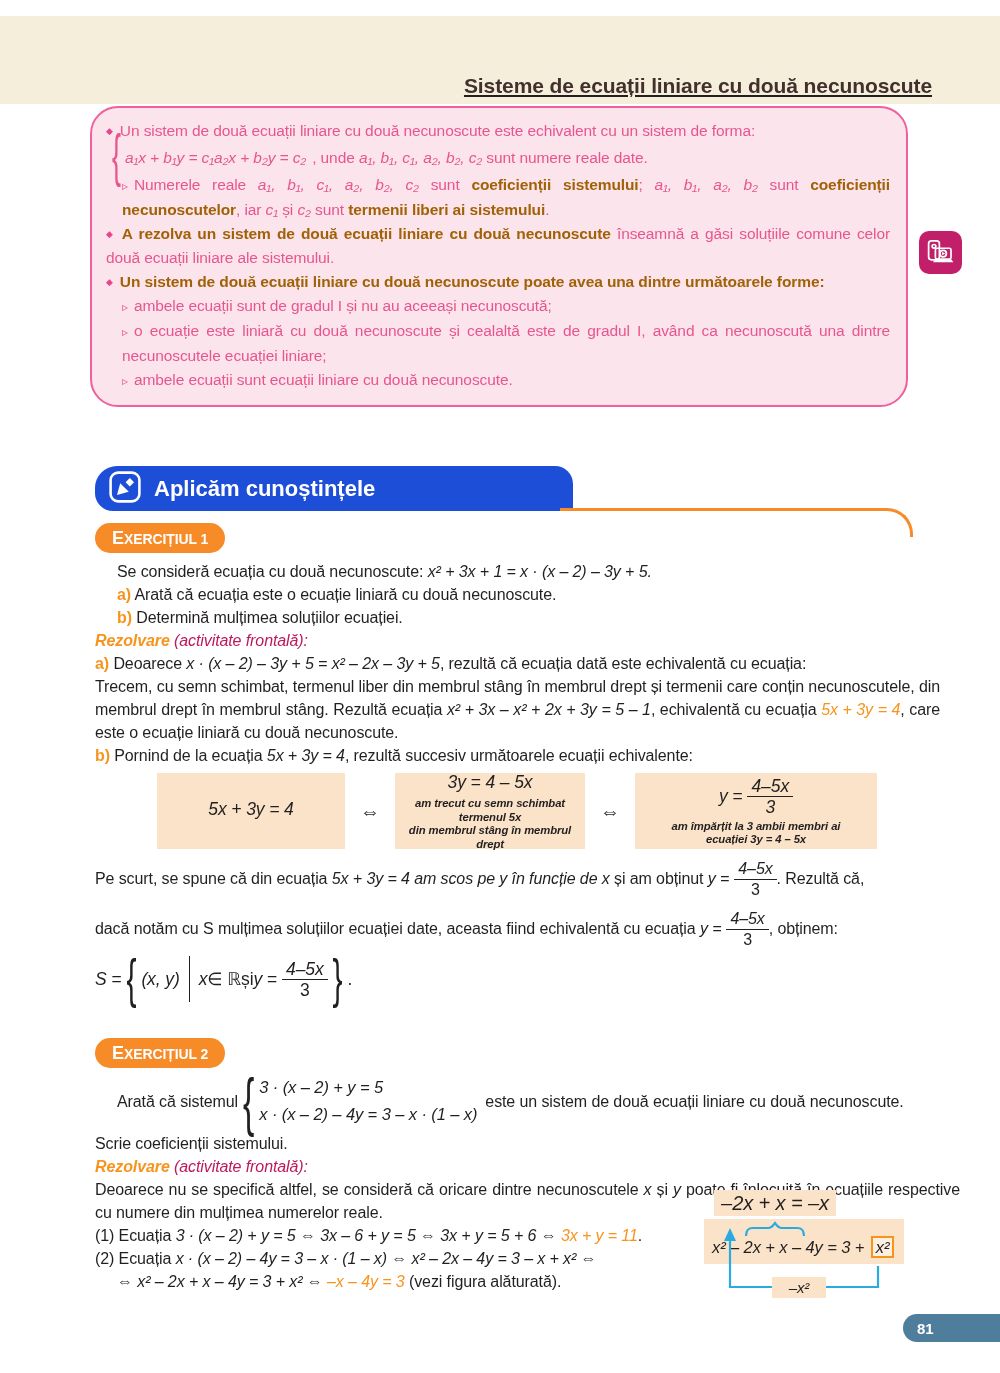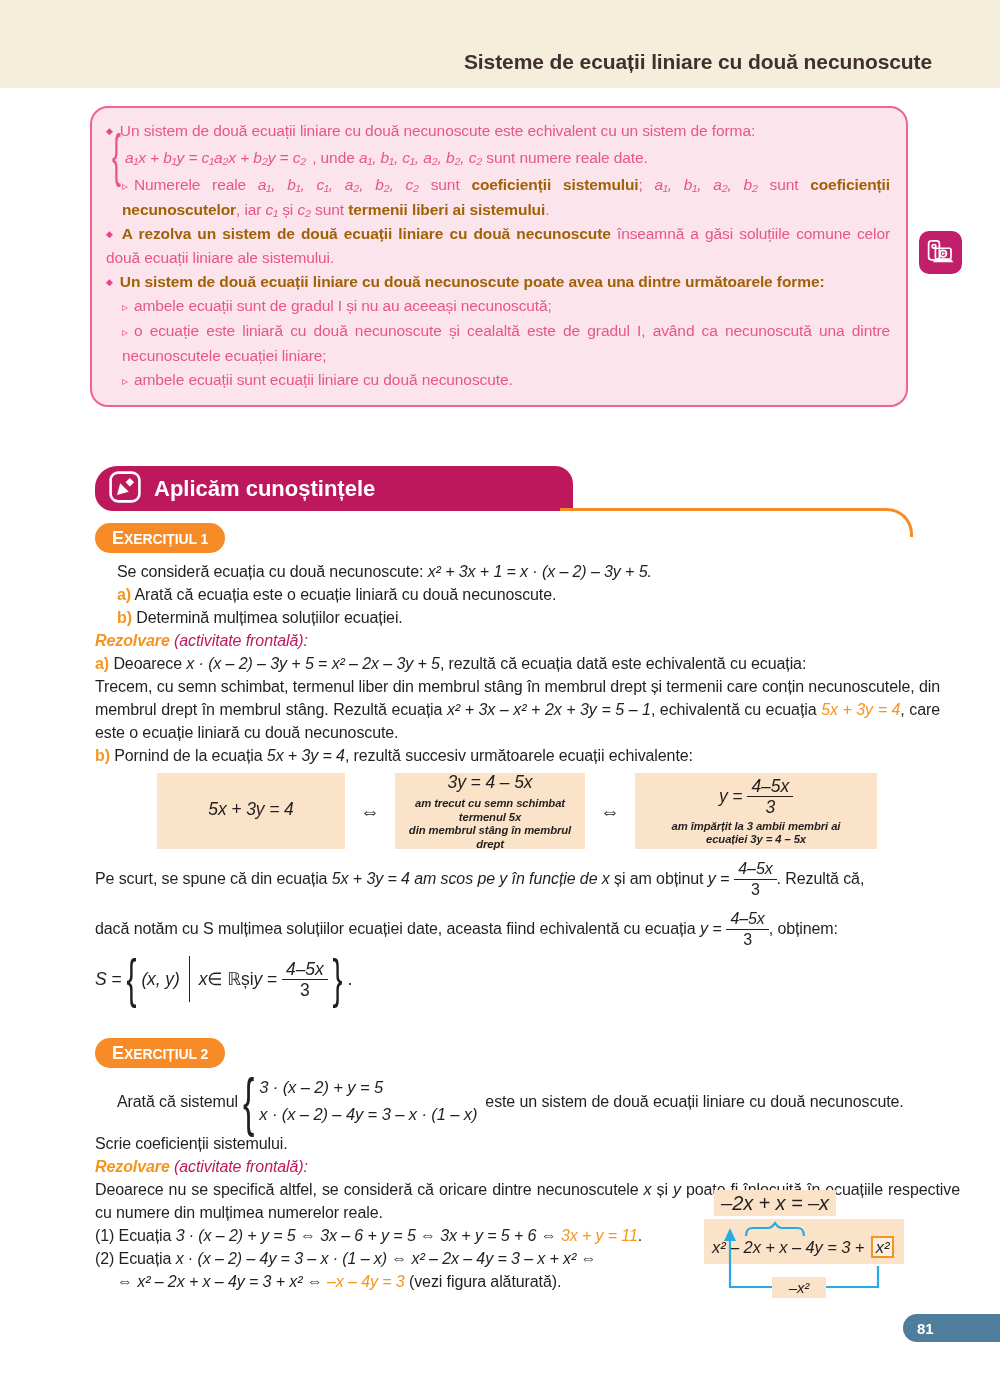--- a/index.html
+++ b/index.html
@@ -1,43 +1,43 @@
 <!DOCTYPE html>
 <html><head>
 <meta charset="utf-8">
 <style>
   html,body{margin:0;padding:0;background:#fff;}
   .page{position:relative;width:1000px;height:1373px;background:#ffffff;
     font-family:"Liberation Sans",sans-serif;color:#231f20;overflow:hidden;letter-spacing:-0.1px;}
   
-  .header{position:absolute;left:0;top:0;width:1000px;height:88px;background:#f4eedb;
-    display:flex;align-items:flex-end;justify-content:flex-end;box-sizing:border-box;padding:0 68px 14px 0;}
+  .header{position:absolute;left:0;top:16px;width:1000px;height:88px;background:#f4eedb;
+    display:flex;align-items:flex-end;justify-content:flex-end;box-sizing:border-box;padding:0 68px 6px 0;text-decoration:underline;}
   .header-title{font-size:21px;font-weight:bold;color:#42302e;}
   
   .theory{position:absolute;left:90px;top:106px;width:818px;box-sizing:border-box;
-    background:#fce4ed;border:2.5px solid #f0609c;border-radius:18px;
+    background:#fce4ed;border:2.5px solid #f0609c;border-radius:28px;
     padding:11px 16px 12px 14px;color:#e8558c;font-size:15.5px;line-height:24px;}
   .theory p{margin:0;text-align:justify;}
   .theory .sub{padding-left:16px;}
   .theory .b{font-weight:bold;color:#a16207;}
   .bul{color:#e8458３;color:#e8458f;font-size:9px;vertical-align:2px;margin-right:7px;}
   .amark{font-size:12px;margin-right:6px;}
   .v{font-style:italic;}
   .f{font-style:italic;}
   .sysrow{display:flex;align-items:center;margin:1px 0 2px 6px;text-align:left;}
   .brace{display:inline-block;line-height:1;transform:scaleY(2.1);font-weight:400;}
   .theory .brace{font-size:27px;margin-right:4px;}
   .syscol{display:flex;flex-direction:row;line-height:26px;}
   .syscol span{font-style:italic;}
   .sys-after{margin-left:6px;}
   
   .res-icon{position:absolute;left:919px;top:231px;width:43px;height:43px;background:#c21f6a;
     border-radius:10px;display:flex;align-items:center;justify-content:center;}
   
-  .banner{position:absolute;left:95px;top:466px;width:478px;height:45px;background:#be185d;
+  .banner{position:absolute;left:95px;top:466px;width:478px;height:45px;background:#1d4ed8;
     border-radius:22px 18px 0 18px;display:flex;align-items:center;gap:13px;
     padding-left:14px;box-sizing:border-box;}
   .banner-label{color:#fff;font-size:22px;font-weight:bold;letter-spacing:0;}
   .banner-line{position:absolute;left:560px;top:508px;width:350px;height:26px;
     border-top:3px solid #f68b28;border-right:3px solid #f68b28;border-top-right-radius:26px;}
   
   .ex-badge{display:inline-block;background:#f68b28;color:#fff;border-radius:15px;height:30px;
     line-height:30px;padding:0 17px;font-weight:bold;font-size:14px;text-transform:uppercase;}
   .ex-badge::first-letter{font-size:18px;}
   .badge1{position:absolute;left:95px;top:523px;}

